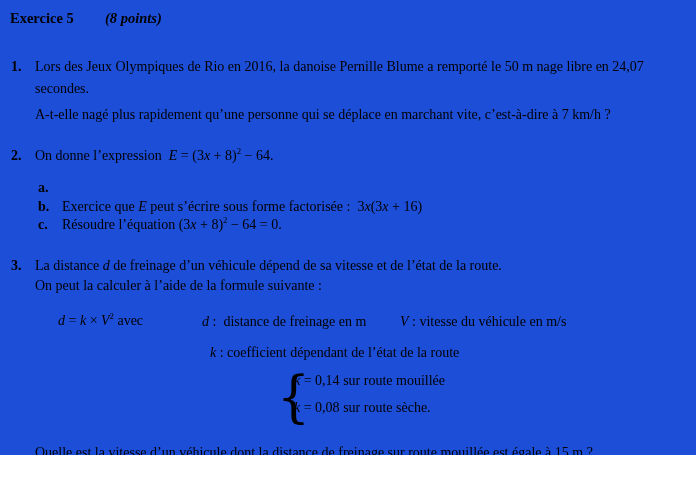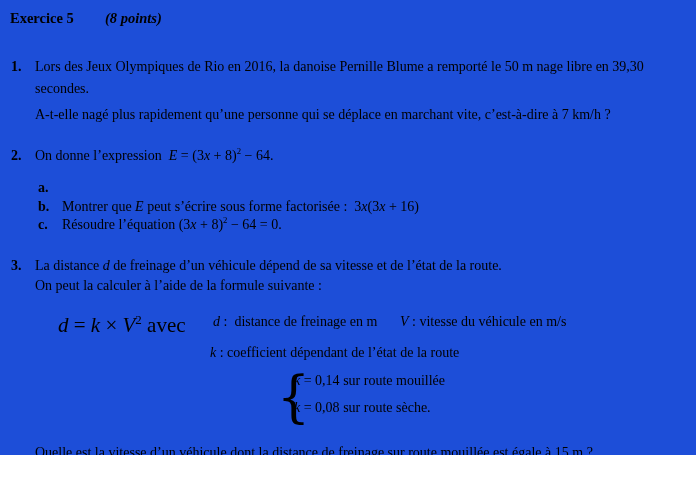--- a/index.html
+++ b/index.html
@@ -12,61 +12,61 @@
     color: #000000;
     font-family: "Liberation Serif", "DejaVu Serif", serif;
     font-size: 14px;
     overflow: hidden;
   }
   .line { position: absolute; white-space: pre; line-height: 1.25; }
   .bold { font-weight: bold; }
   .header { font-size: 14.5px; font-weight: bold; }
   .math i { font-style: italic; }
   sup { font-size: 0.62em; vertical-align: super; line-height: 0; }
-  .formula { font-size: 21px; }
+  .formula { font-size: 14px; }
   .brace {
     position: absolute;
     font-family: "DejaVu Serif", serif;
     font-size: 52px;
     line-height: 56px;
     font-weight: 400;
     transform: scaleY(1.08);
     transform-origin: top left;
   }
 </style>
 </head>
 <body>
 
 <div class="page">
 
   <div class="line header" style="left:10px; top:9px;">Exercice 5</div>
   <div class="line header" style="left:105px; top:9px;font-style:italic;">(8 points)</div>
 
   <div class="line bold" style="left:11px; top:58px;">1.</div>
-  <div class="line" style="left:35px; top:58px;">Lors des Jeux Olympiques de Rio en 2016, la danoise Pernille Blume a remporté le 50 m nage libre en 39,30</div>
+  <div class="line" style="left:35px; top:58px;">Lors des Jeux Olympiques de Rio en 2016, la danoise Pernille Blume a remporté le 50 m nage libre en 24,07</div>
   <div class="line" style="left:35px; top:80px;">secondes.</div>
   <div class="line" style="left:35px; top:106px;">A-t-elle nagé plus rapidement qu’une personne qui se déplace en marchant vite, c’est-à-dire à 7 km/h ?</div>
 
   <div class="line bold" style="left:11px; top:147px;">2.</div>
   <div class="line" style="left:35px; top:147px;"><span>On donne l’expression  </span><span class="math"><i>E</i> = (3<i>x</i> + 8)<sup>2</sup> − 64.</span></div>
 
   <div class="line bold" style="left:38px; top:179px;">a.</div>
 
   <div class="line bold" style="left:38px; top:198px;">b.</div>
-  <div class="line" style="left:62px; top:198px;"><span>Montrer que </span><span class="math"><i>E</i></span><span> peut s’écrire sous forme factorisée :  </span><span class="math">3<i>x</i>(3<i>x</i> + 16)</span></div>
+  <div class="line" style="left:62px; top:198px;"><span>Exercice que </span><span class="math"><i>E</i></span><span> peut s’écrire sous forme factorisée :  </span><span class="math">3<i>x</i>(3<i>x</i> + 16)</span></div>
 
   <div class="line bold" style="left:38px; top:216px;">c.</div>
   <div class="line" style="left:62px; top:216px;"><span>Résoudre l’équation </span><span class="math">(3<i>x</i> + 8)<sup>2</sup> − 64 = 0.</span></div>
 
   <div class="line bold" style="left:11px; top:257px;">3.</div>
   <div class="line" style="left:35px; top:257px;"><span>La distance </span><span class="math"><i>d</i></span><span> de freinage d’un véhicule dépend de sa vitesse et de l’état de la route.</span></div>
   <div class="line" style="left:35px; top:277px;">On peut la calculer à l’aide de la formule suivante :</div>
 
   <div class="line formula" style="left:58px; top:312px;"><span class="math"><i>d</i> = <i>k</i> × <i>V</i><sup>2</sup></span><span> avec</span></div>
-  <div class="line" style="left:213px; top:313px;text-align:right;"><span class="math"><i>d</i></span><span> :  distance de freinage en m</span></div>
+  <div class="line" style="left:202px; top:313px;text-align:right;"><span class="math"><i>d</i></span><span> :  distance de freinage en m</span></div>
   <div class="line" style="left:400px; top:313px;"><span class="math"><i>V</i></span><span> : vitesse du véhicule en m/s</span></div>
   <div class="line" style="left:210px; top:344px;"><span class="math"><i>k</i></span><span> : coefficient dépendant de l’état de la route</span></div>
 
   <div class="brace" style="left:277px; top:366px;">{</div>
   <div class="line" style="left:294px; top:372px;"><span class="math"><i>k</i> = 0,14</span><span> sur route mouillée</span></div>
   <div class="line" style="left:294px; top:399px;"><span class="math"><i>k</i> = 0,08</span><span> sur route sèche.</span></div>
 
   <div class="line" style="left:35px; top:444px;">Quelle est la vitesse d’un véhicule dont la distance de freinage sur route mouillée est égale à 15 m ?</div>
 
 </div>

